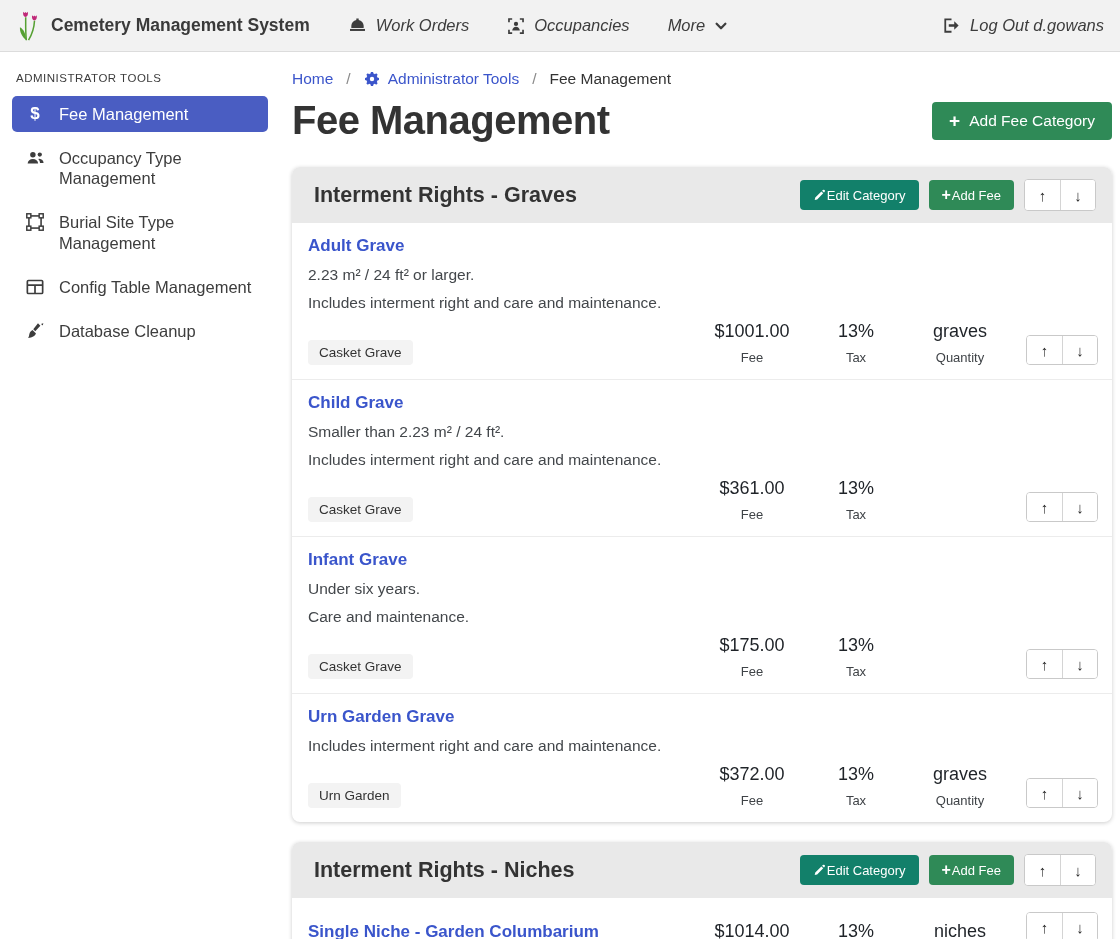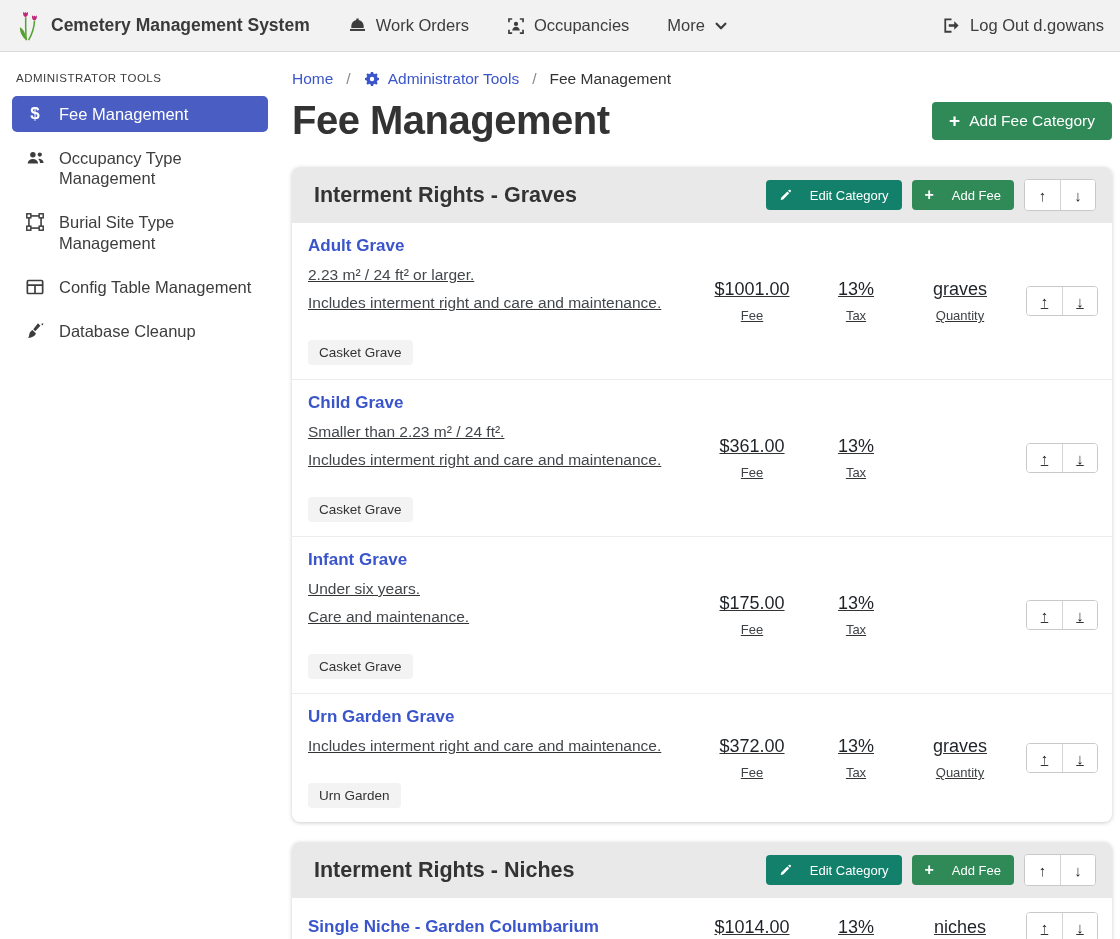--- a/index.html
+++ b/index.html
@@ -6,21 +6,21 @@
   * { margin:0; padding:0; box-sizing:border-box; }
   html,body { width:1120px; height:939px; overflow:hidden; background:#fff;
     font-family:"Liberation Sans", sans-serif; color:#333; }
 
   
   .navbar { height:52px; background:#f2f2f2; border-bottom:1px solid #dcdcdc;
     display:flex; align-items:center; padding:0 16px; }
   .brand { display:flex; align-items:center; gap:9px; color:#3a3a3a;
     font-weight:700; font-size:17.5px; text-decoration:none; cursor:pointer;justify-content:space-between; }
   .nav-item { display:flex; align-items:center; gap:9px; color:#3d3d3d;
-    font-size:16.5px; margin-left:38px; text-decoration:none; cursor:pointer; }
+    font-size:16.5px; margin-left:38px; text-decoration:none; cursor:pointer;font-style:italic; }
   .nav-item svg { flex:0 0 auto; }
   .nav-logout { margin-left:auto; }
 
   
   .layout { display:flex; height:887px; }
   .sidebar { width:278px; padding:10px 10px 0 12px; flex:0 0 auto; }
   .sidebar-heading { font-size:11.5px; color:#3c3c3c; letter-spacing:.5px;
     padding:10px 4px 12px; }
   .side-item { display:flex; gap:13px; align-items:flex-start; padding:8px 12px;
     margin-bottom:8px; border-radius:5px; color:#3d3d3d; font-size:16.5px;
@@ -41,21 +41,21 @@
   .bc-current { color:#333; }
 
   
   .title-row { display:flex; justify-content:space-between; align-items:center;
     margin:8px 0 24px; }
   h1 { font-size:40px; font-weight:600; color:#333; letter-spacing:-.5px; }
 
   .btn { border:none; color:#fff; border-radius:4px; display:flex;
     align-items:center; cursor:pointer; font-family:inherit; }
   .btn-big { background:#2f8a57; font-size:15.5px; padding:10px 17px; gap:9px; }
-  .btn-sm { font-size:13px; padding:7px 13px; gap:18px; height:30px; }
+  .btn-sm { font-size:13px; padding:7px 13px; gap:1px; height:30px; }
   .btn-teal { background:#12806a; }
   .btn-green { background:#2f8a57; }
   .plus { font-size:19px; font-weight:700; line-height:.8; }
   .plus-sm { font-size:16px; font-weight:700; line-height:.8; }
 
   
   .card { background:#fff; border-radius:8px; box-shadow:0 1px 4px rgba(0,0,0,.2);
     margin-bottom:20px; overflow:hidden; }
   .card-header { background:#e9e9e9; height:56px; display:flex; align-items:center;
     padding:0 16px 0 22px; }
@@ -64,22 +64,22 @@
 
   .btn-group { display:flex; border:1px solid #c9c9c9; border-radius:4px;
     background:#fff; overflow:hidden; }
   .btn-group button { width:35px; height:30px; border:none; background:#fff;
     color:#2b2b2b; font-size:15px; cursor:pointer; font-family:inherit;
     border-left:1px solid #d4d4d4; }
   .btn-group button:first-child { border-left:none; }
   .row-arrows button { height:28px; }
 
   
-  .fee-row { display:flex; align-items:center; padding:13px 14px 14px 16px;
-    border-bottom:1px solid #ececec;text-decoration:underline; }
+  .fee-row { display:flex; align-items:flex-end; padding:13px 14px 14px 16px;
+    border-bottom:1px solid #ececec; }
   .fee-row:last-child { border-bottom:none; }
   .fee-main { flex:1; padding-right:8px; }
   .fee-name { color:#3a55cb; font-size:17px; font-weight:700; text-decoration:none;
     cursor:pointer; display:inline-block; }
   .fee-desc { color:#43474b; font-size:15.5px; margin-top:10px; }
   .fee-badge { display:inline-block; background:#f3f3f3; border-radius:4px;
     padding:5px 11px; font-size:13.5px; color:#333; margin-top:10px; }
   .fee-col { width:104px; text-align:center; flex:0 0 auto; padding-top:1px; }
   .fee-col .val { font-size:18px; color:#1f2328; }
   .fee-col .lab { font-size:13px; color:#3f4347; margin-top:8px; }

